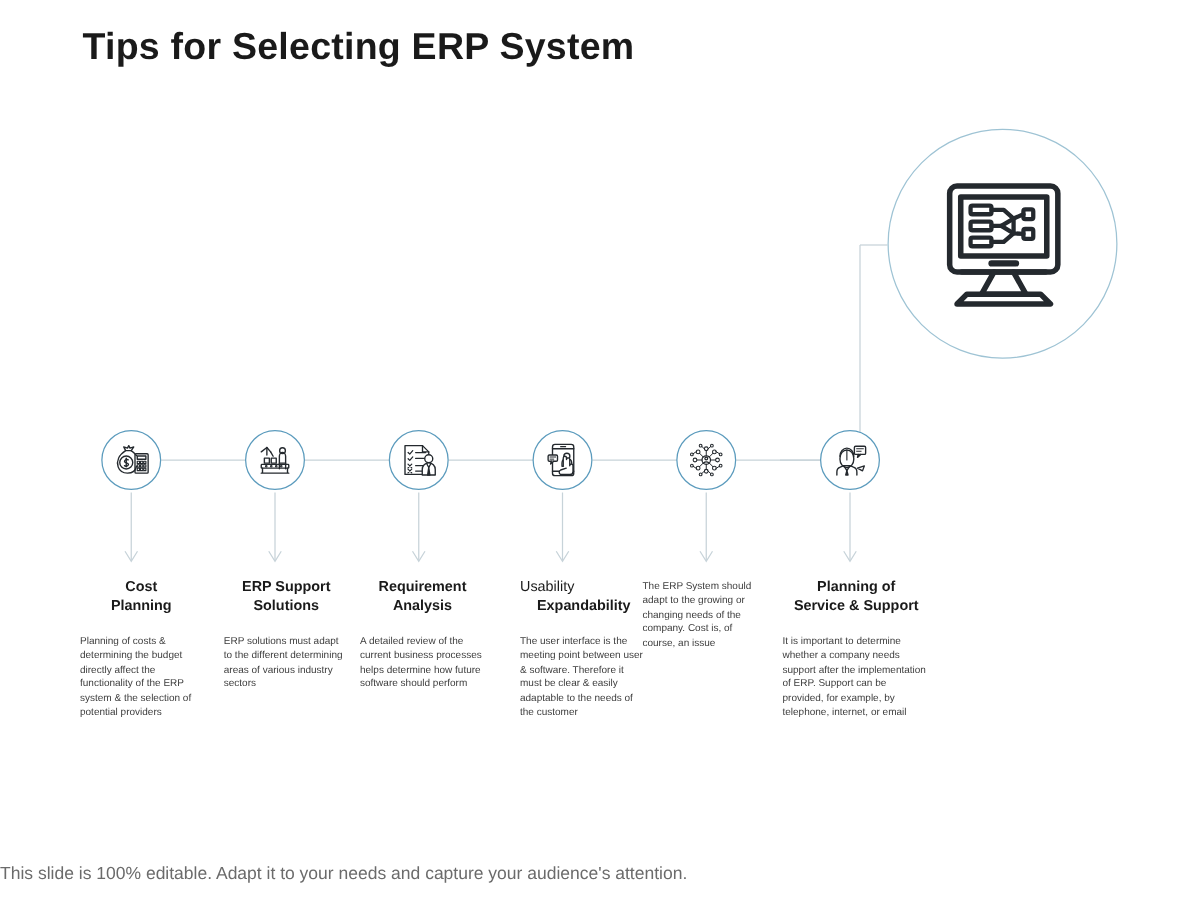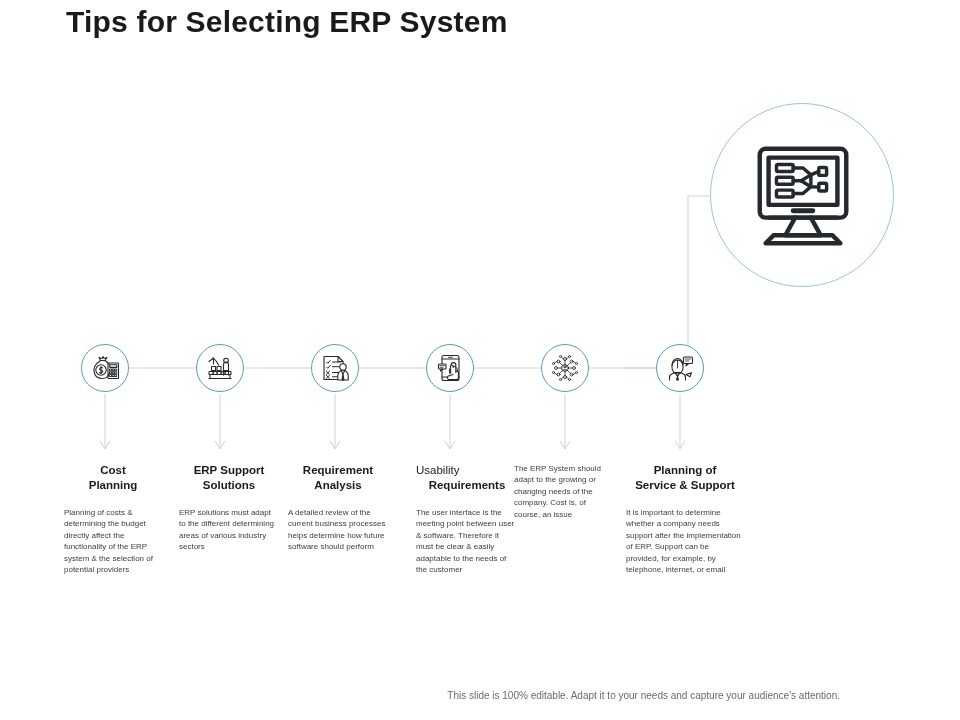--- a/index.html
+++ b/index.html
@@ -12,21 +12,21 @@
     background: #ffffff;
     font-family: "Liberation Sans", sans-serif;
     overflow: hidden;
     position: relative;
   }
 
   
   .slide-title {
     position: absolute;
     left: 66px;
-    top: 5px;
+    top: 21px;
     font-size: 30px;
     font-weight: bold;
     color: #1a1a1a;
     letter-spacing: 0.2px;
     white-space: nowrap;
   }
 
   
   .hero-circle {
     position: absolute;
@@ -99,22 +99,22 @@
     color: #3d3d3d;
     margin: 0;
   }
 
   
   .footer-note {
     position: absolute;
     left: 0;
     top: 690px;
     width: 840px;
-    text-align: right;
-    font-size: 10px;
+    text-align: left;
+    font-size: 14px;
     color: #6b6b6b;
   }
 </style>
 </head>
 <body>
 
 <div class="slide-title">Tips for Selecting ERP System</div>
 
 <svg class="conn-layer" viewBox="0 0 960 720" width="960" height="720">
 
@@ -319,21 +319,21 @@
   <div class="col-heading">
     <span class="hl-1 w-bold">Requirement</span>
     <span class="hl-2 w-bold">Analysis</span>
   </div>
   <p class="col-body">A detailed review of the current business processes helps determine how future software should perform</p>
 </div>
 
 <div class="col" style="left:416px; width:102px">
   <div class="col-heading">
     <span class="hl-1 w-normal">Usability</span>
-    <span class="hl-2 w-bold">Requirements</span>
+    <span class="hl-2 w-bold">Expandability</span>
   </div>
   <p class="col-body">The user interface is the meeting point between user &amp; software. Therefore it must be clear &amp; easily adaptable to the needs of the customer</p>
 </div>
 
 <div class="col" style="left:514px; width:100px">
   <p class="col-body">The ERP System should adapt to the growing or changing needs of the company. Cost is, of course, an issue</p>
 </div>
 
 <div class="col" style="left:626px; width:118px">
   <div class="col-heading">

